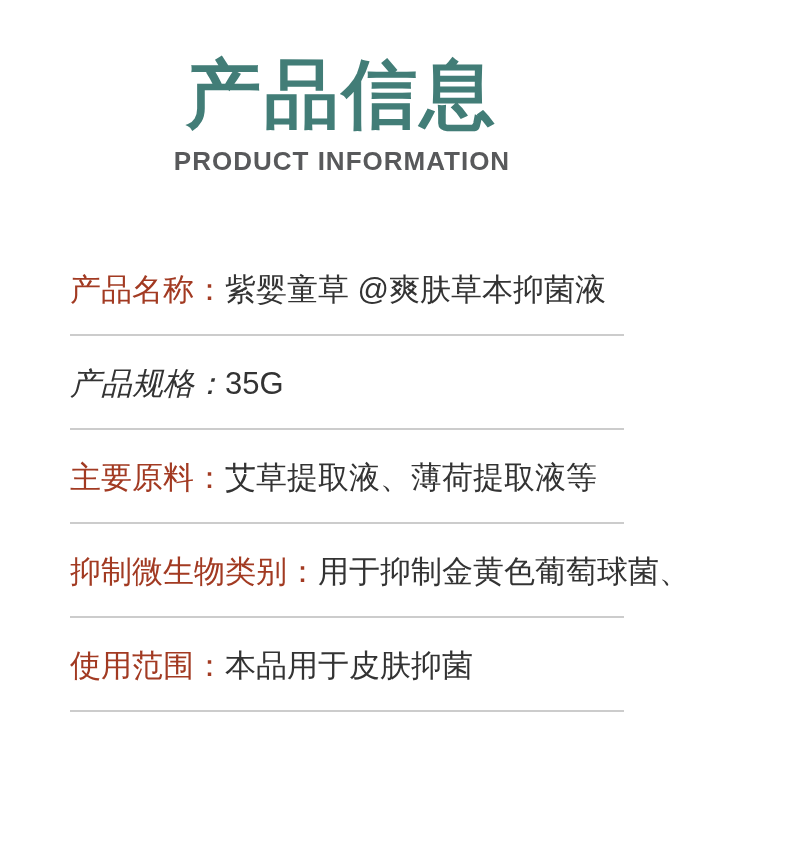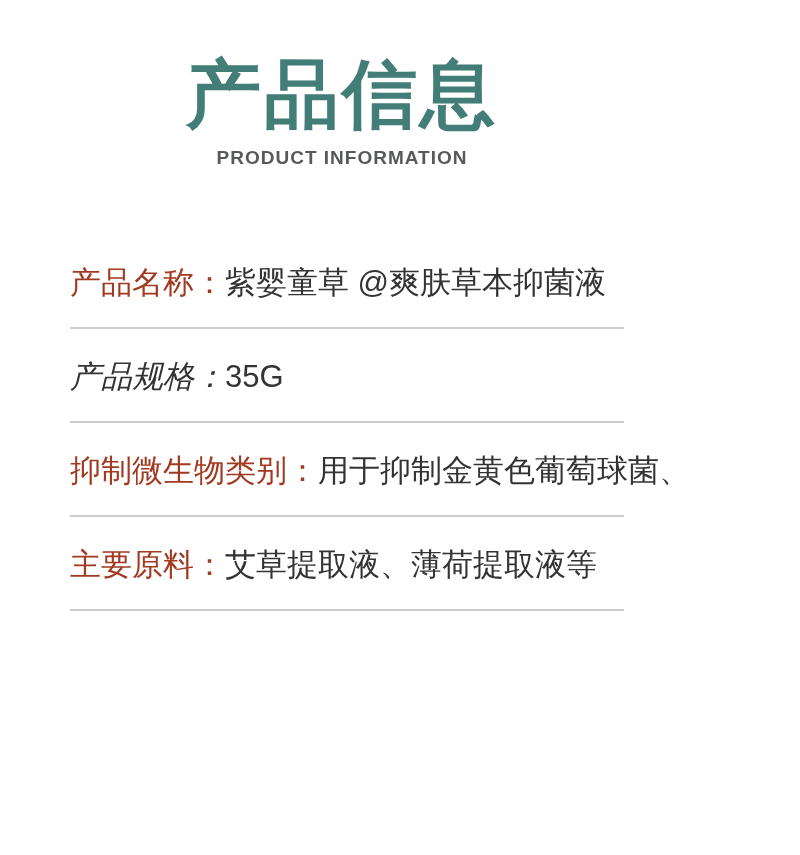--- a/index.html
+++ b/index.html
@@ -28,21 +28,21 @@
   }
   .title {
     font-size: 75px;
     line-height: 1;
     font-weight: 700;
     letter-spacing: 3px;
     color: var(--teal);
   }
   .subtitle {
     margin-top: 16px;
-    font-size: 19px;
+    font-size: 26px;
     line-height: 1;
     font-weight: 600;
     letter-spacing: 1px;
     color: var(--subtitle);
   }
   .content {
     margin: 68px 60px 0 70px;
   }
   .info-row {
     padding: 30px 0 26px 0;
@@ -69,23 +69,26 @@
   <div class="content">
     <div class="info-row">
       <span class="row-label red">产品名称：</span><span class="row-value">紫婴童草 @爽肤草本抑菌液</span>
     </div>
 
     <div class="info-row">
       <span class="row-label dark">产品规格：</span><span class="row-value">35G</span>
     </div>
 
     <div class="info-row">
+      <span class="row-label red">主要原料：</span><span class="row-value">艾草提取液、薄荷提取液等</span>
+    </div>
+
+    <div class="info-row">
       <span class="row-label red">抑制微生物类别：</span><span class="row-value">用于抑制金黄色葡萄球菌、</span>
     </div>
 
+
     <div class="info-row">
-      <span class="row-label red">主要原料：</span><span class="row-value">艾草提取液、薄荷提取液等</span>
+      <span class="row-label red">使用范围：</span><span class="row-value">本品用于皮肤抑菌</span>
     </div>
-
-
   </div>
 
 </div>
 
 </body></html>

